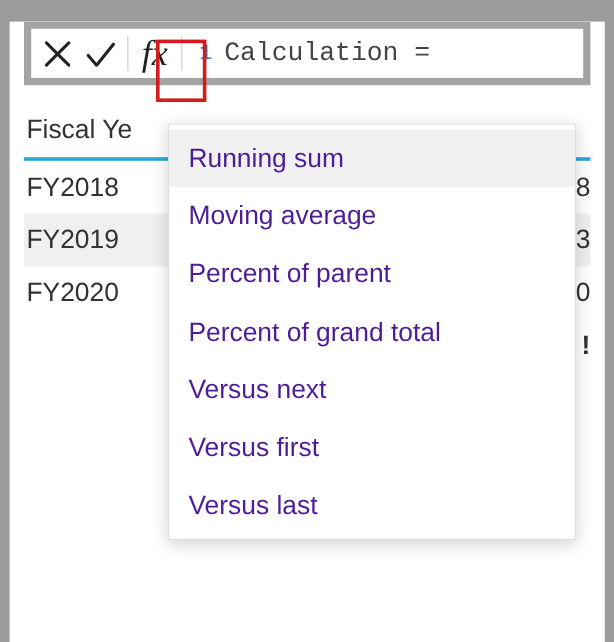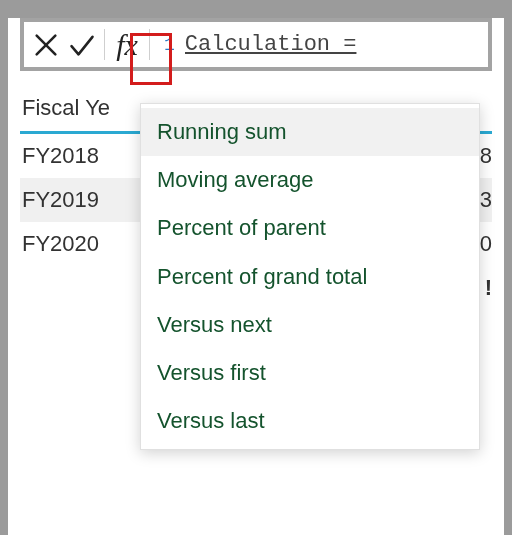--- a/index.html
+++ b/index.html
@@ -15,21 +15,21 @@
   .panel {
     background: #fff;
     width: 100%;
     height: 100%;
     position: relative;
   }
   
   .formula-bar {
     display: flex;
     align-items: center;
-    border: 4px solid #a3a3a3;
+    border: 6px solid #a3a3a3;
     height: 53px;
     margin: 12px 12px 0 12px;
     background: #fff;
   }
   .formula-icons {
     display: flex;
     align-items: center;
     height: 100%;
     padding-left: 4px;
   }
@@ -79,21 +79,20 @@
   .formula-text {
     flex: 1;
     height: 100%;
     border: none;
     outline: none;
     font-family: Consolas, "Courier New", monospace;
     font-size: 22px;
     color: #444;
     background: transparent;
     padding: 0 4px;
-    text-decoration: underline;
   }
   
   .table-area {
     padding: 0 12px;
     margin-top: 18px;
   }
   .col-header {
     font-size: 22px;
     color: #323232;
     padding: 6px 2px 10px 2px;
@@ -128,21 +127,21 @@
     border: 1px solid #e0e0e0;
     box-shadow: 0 3px 14px rgba(0,0,0,0.18);
     width: 340px;
     top: 85px;
     left: 132px;
     z-index: 5;
     padding: 4px 0;
   }
   .dd-item {
     font-size: 22px;
-    color: #14532d;
+    color: #4c1d95;
     padding: 12px 16px 12px 16px;
     cursor: pointer;
     line-height: 1.1;
   }
   .dd-item.selected { background: #f1f1f1; }
 </style>
 </head>
 <body>
 
 <div class="panel">

